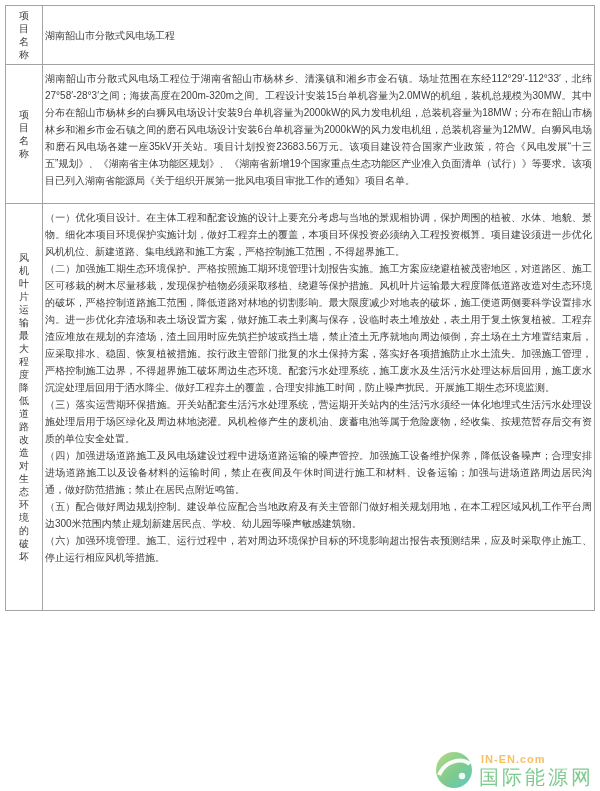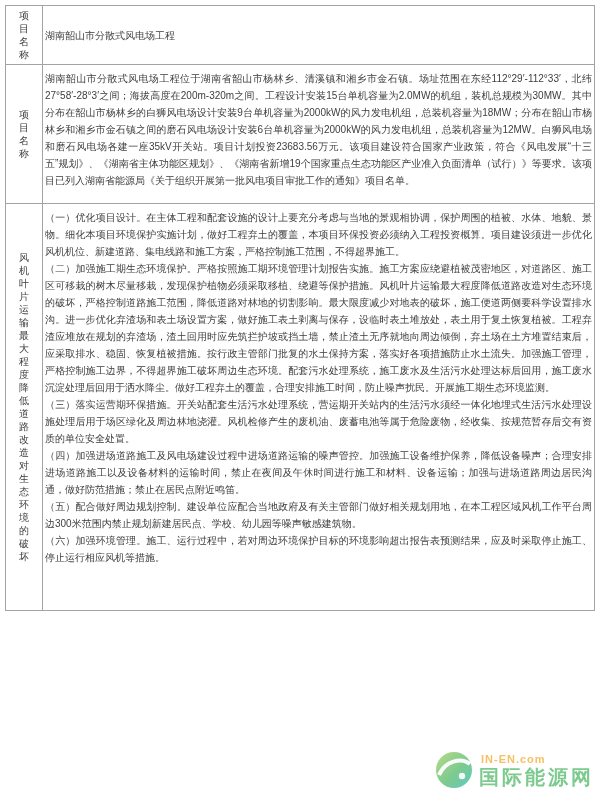--- a/index.html
+++ b/index.html
@@ -44,21 +44,21 @@
     display:flex;align-items:flex-end;opacity:0.62;
     pointer-events:none;
   }
   .wm-icon{width:38px;height:38px;margin-right:6px;flex:0 0 auto;}
   .wm-text{display:flex;flex-direction:column;align-items:flex-start;}
   .wm-domain{
     font-size:11px;font-weight:bold;color:#f39800;
     letter-spacing:1px;line-height:12px;margin-left:2px;
   }
   .wm-name{
-    font-size:20px;font-weight:bold;color:#2faa4a;
+    font-size:20px;font-weight:normal;color:#2faa4a;
     letter-spacing:3px;line-height:24px;
   }
 </style>
 </head>
 <body>
 
 <table class="doc-table">
   <tbody>
     <tr>
       <td class="label">

